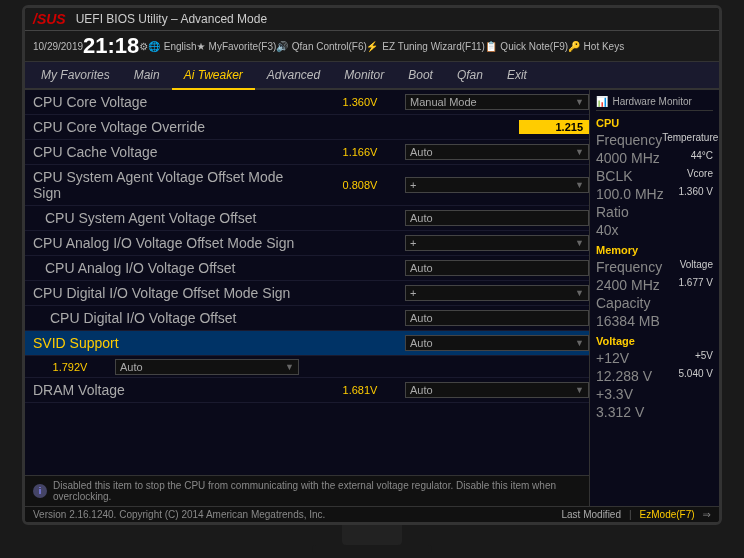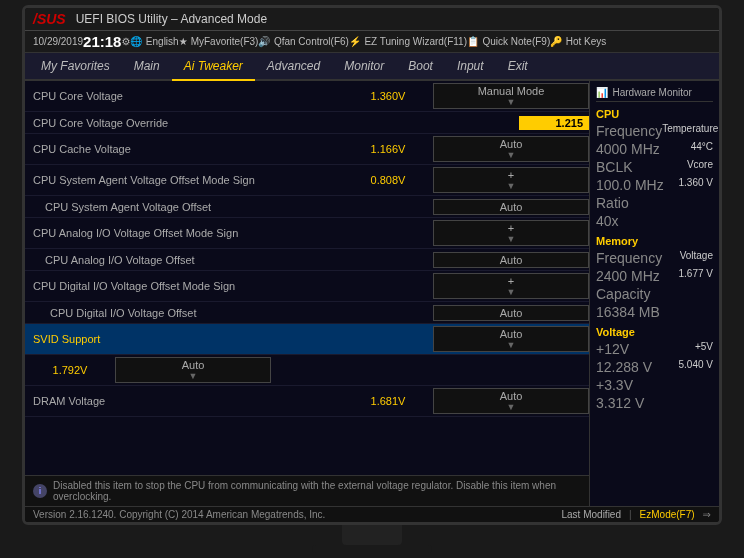--- a/index.html
+++ b/index.html
@@ -52,21 +52,21 @@
     .status-bar {
       background: #1a1a1a;
       padding: 2px 8px;
       display: flex;
       align-items: center;
       font-size: 10px;
       color: #bbb;
       border-bottom: 1px solid #333;
     }
     .datetime {
-      font-size: 15px;
+      font-size: 22px;
       font-weight: bold;
       color: #fff;
     }
     .status-item {
       display: flex;
       align-items: center;
       gap: 3px;
       font-size: 10px;
       color: #bbb;
     }
@@ -116,40 +116,39 @@
       border-bottom: 1px solid #1a1a2e;
       padding: 2px 0;
     }
     .setting-row.highlighted {
       background: #003366;
     }
     .setting-label {
       flex: 1;
       padding: 2px 8px;
       color: #aaa;
-      font-size: 11px;
+      font-size: 14px;
     }
     .setting-value {
       width: 90px;
       padding: 2px 4px;
       color: #ffcc00;
       font-size: 11px;
       text-align: center;
     }
     .setting-dropdown {
-      width: 156px;
+      width: 184px;
       background: #111;
       border: 1px solid #444;
       color: #aaa;
       font-size: 11px;
       padding: 1px 4px;
       display: flex;
       align-items: center;
       justify-content: space-between;
-      flex-direction: column;
     }
     .input-box {
       background: #ffcc00;
       color: #000;
       padding: 1px 6px;
       font-size: 11px;
       font-weight: bold;
       width: 70px;
       text-align: right;
     }
@@ -288,21 +287,21 @@
     </span>
   </div>
 
   <div class="nav-bar">
     <div class="nav-item">My Favorites</div>
     <div class="nav-item">Main</div>
     <div class="nav-item active">Ai Tweaker</div>
     <div class="nav-item">Advanced</div>
     <div class="nav-item">Monitor</div>
     <div class="nav-item">Boot</div>
-    <div class="nav-item">Input</div>
+    <div class="nav-item">Qfan</div>
     <div class="nav-item">Exit</div>
   </div>
 
   <div class="main-content">
 
     <div class="left-panel">
       <div class="settings-table">
 
         <div class="setting-row">
           <span class="setting-label">CPU Core Voltage</span>

